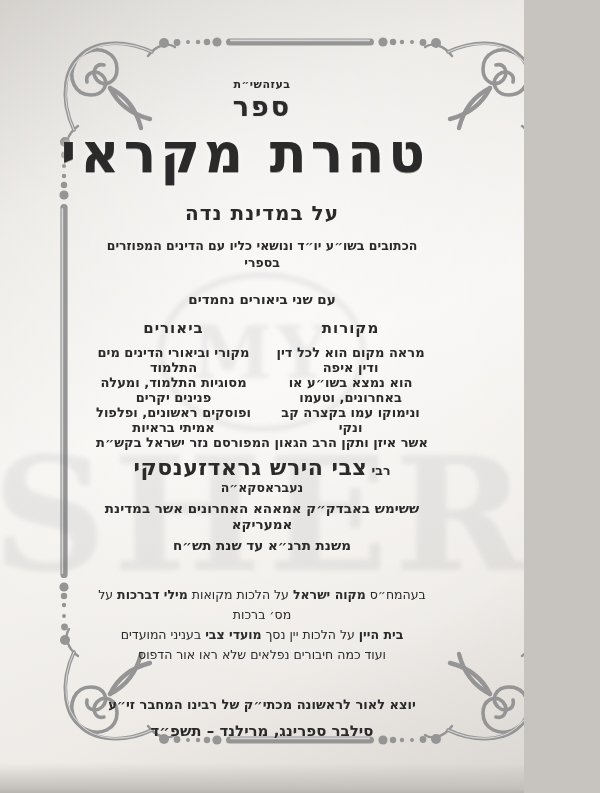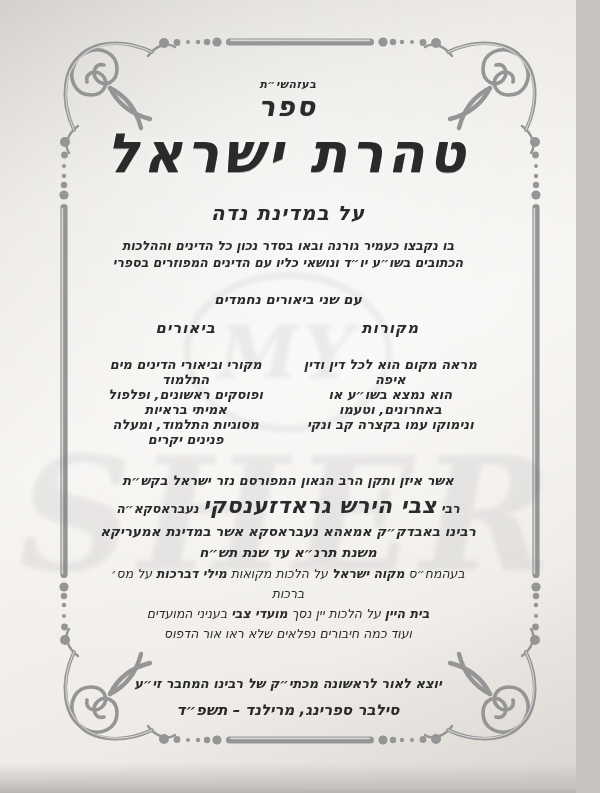--- a/index.html
+++ b/index.html
@@ -7,25 +7,24 @@
     --txt:#2a2a2a;
     --wm:#5c5c66;
   }
   html,body{margin:0;padding:0;}
   body{
     width:600px;height:793px;overflow:hidden;
     font-family:"DejaVu Sans",sans-serif;
     background:#c7c4bf;
   }
   .photo{
-    position:relative;width:576px;height:793px;overflow:hidden;
+    position:relative;width:524px;height:793px;overflow:hidden;
     background:
       radial-gradient(ellipse 130% 95% at 52% 32%, rgba(255,255,255,0.60), rgba(255,255,255,0) 62%),
       linear-gradient(158deg,#cfccc7 0%,#e9e6e2 22%,#f6f4f1 48%,#eeebe7 78%,#d9d6d1 100%);
-    font-style: italic;
   }
   .photo-bottom{
     position:absolute;left:0;right:0;bottom:0;height:30px;
     background:linear-gradient(rgba(200,197,192,0),#c4c1bc 85%,#b7b4af);
   }
   svg.frame{position:absolute;left:0;top:0;}
   .orn{stroke:var(--orn);}
   .ornf{fill:var(--orn);}
 
   
@@ -54,29 +53,29 @@
   .main-title{
     font-size:54px;font-weight:bold;margin-top:2px;letter-spacing:4px;line-height:1.1;
     text-shadow:0 1px 0 rgba(0,0,0,0.35), 0 0 6px rgba(255,255,255,0.7);
     white-space:nowrap;
   }
   .subtitle{font-size:20px;font-weight:bold;margin-top:18px;letter-spacing:1px;}
   .intro{margin-top:12px;font-size:12.5px;font-weight:bold;line-height:17px;}
   .with-comm{margin-top:20px;font-size:13.5px;font-weight:bold;}
   .cols{display:flex;justify-content:space-between;margin-top:12px;}
   .col{width:47%;}
-  .col-header{font-size:15px;font-weight:bold;margin-bottom:20px;letter-spacing:1px;}
+  .col-header{font-size:15px;font-weight:bold;margin-bottom:8px;letter-spacing:1px;}
   .col-body{font-size:13px;line-height:15px;font-weight:bold;}
-  .author{margin-top:26px;}
+  .author{}
   .author-line1{font-size:13px;font-weight:bold;}
   .author-name-line{margin-top:5px;font-size:12.5px;font-weight:bold;}
   .author-name{font-size:22px;font-weight:bold;letter-spacing:0.5px;}
   .author-line3{font-size:13.5px;font-weight:bold;margin-top:5px;}
   .author-line4{font-size:13.5px;font-weight:bold;margin-top:5px;}
-  .works{margin-top:4px;font-size:12.5px;line-height:20px;}
+  .works{margin-top:32px;font-size:12.5px;line-height:20px;}
   .works .t{font-weight:bold;}
   .first-edition{margin-top:32px;font-size:13px;font-weight:bold;}
   .imprint{margin-top:10px;font-size:15px;font-weight:bold;}
 </style>
 </head>
 <body>
 
 <div class="photo">
 
   <svg class="frame" width="600" height="793" viewBox="0 0 600 793" aria-hidden="true">
@@ -157,58 +156,57 @@
     </div>
     <div class="wm-word">SHER</div>
   </div>
 
   <div class="content">
 
     <div class="blessing">בעזהשי״ת</div>
 
     <div class="sefer">ספר</div>
 
-    <div class="main-title">טהרת ישראל</div>
+    <div class="main-title">טהרת מקראי</div>
 
     <div class="subtitle">על במדינת נדה</div>
 
     <div class="intro">
-      <div>בו נקבצו כעמיר גורנה ובאו בסדר נכון כל הדינים וההלכות</div>
       <div>הכתובים בשו״ע יו״ד ונושאי כליו עם הדינים המפוזרים בספרי</div>
     </div>
 
     <div class="with-comm">עם שני ביאורים נחמדים</div>
 
     <div class="cols">
       <div class="col">
         <div class="col-header">מקורות</div>
         <div class="col-body">
           <div>מראה מקום הוא לכל דין ודין איפה</div>
           <div>הוא נמצא בשו״ע או באחרונים, וטעמו</div>
           <div>ונימוקו עמו בקצרה קב ונקי</div>
         </div>
       </div>
       <div class="col">
         <div class="col-header">ביאורים</div>
         <div class="col-body">
           <div>מקורי וביאורי הדינים מים התלמוד</div>
+          <div>מסוגיות התלמוד, ומעלה פנינים יקרים</div>
           <div>ופוסקים ראשונים, ופלפול אמיתי בראיות</div>
-          <div>מסוגיות התלמוד, ומעלה פנינים יקרים</div>
         </div>
       </div>
     </div>
 
     <div class="author">
       <div class="author-line1">אשר איזן ותקן הרב הגאון המפורסם נזר ישראל בקש״ת</div>
       <div class="author-name-line">
         <span>רבי</span>
         <span class="author-name">צבי הירש גראדזענסקי</span>
         <span>נעבראסקא״ה</span>
       </div>
-      <div class="author-line3">רבינו באבדק״ק אמאהא נעבראסקא אשר במדינת אמעריקא</div>
+      <div class="author-line3">ששימש באבדק״ק אמאהא האחרונים אשר במדינת אמעריקא</div>
       <div class="author-line4">משנת תרנ״א עד שנת תש״ח</div>
     </div>
 
     <div class="works">
       <div>
         <span>בעהמח״ס</span>
         <span class="t">מקוה ישראל</span>
         <span>על הלכות מקואות</span>
         <span class="t">מילי דברכות</span>
         <span>על מס׳ ברכות</span>

